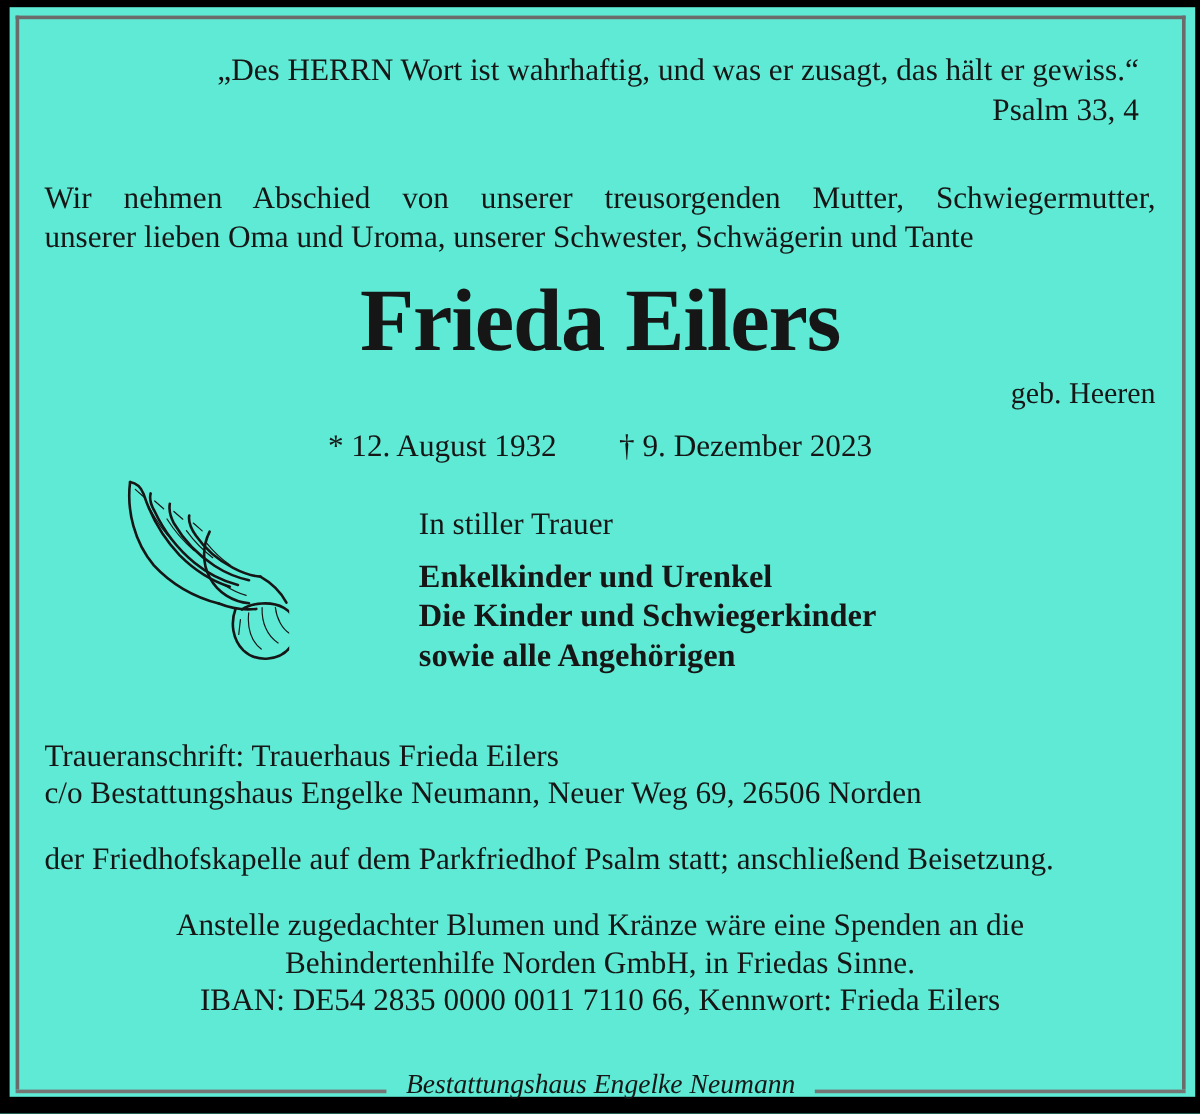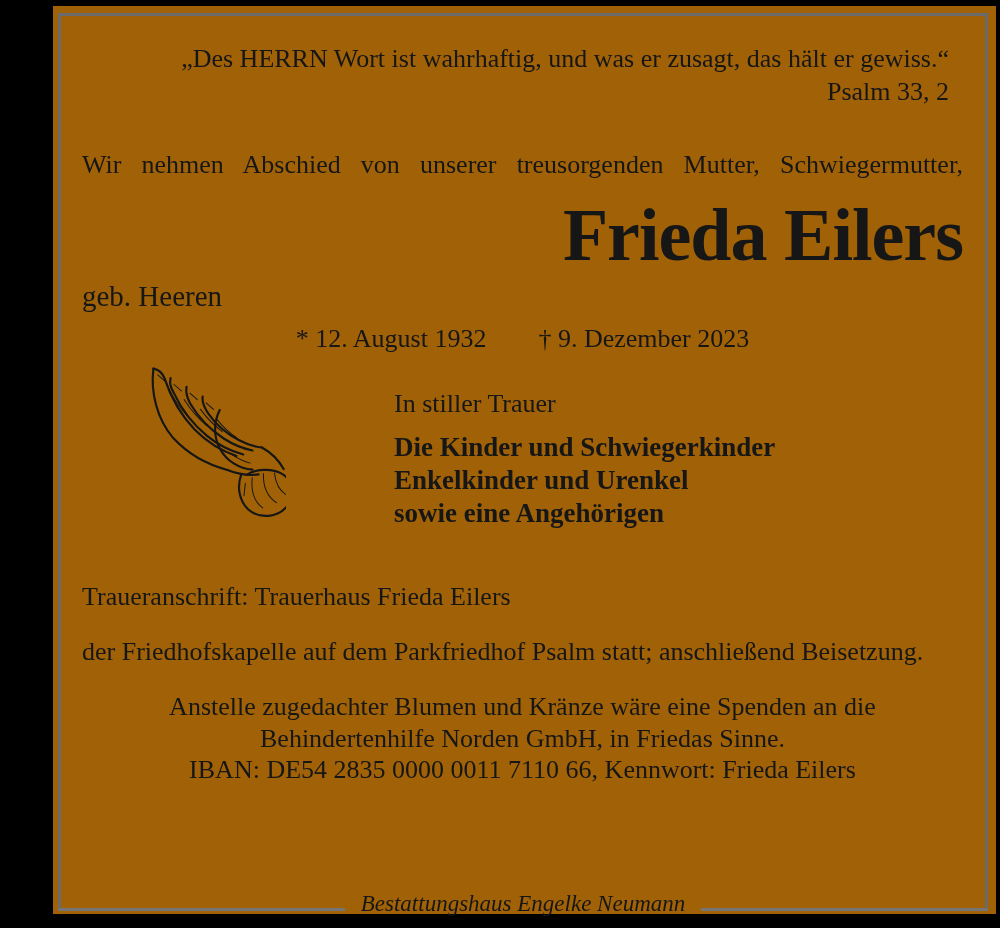--- a/index.html
+++ b/index.html
@@ -7,22 +7,21 @@
     width:1000px;height:928px;
     background:#000;
     position:relative;
     overflow:hidden;
     font-family:"Liberation Serif","DejaVu Serif",serif;
     color:#161616;
   }
   .sheet{
     position:absolute;
     top:6px;left:8px;right:4px;bottom:14px;
-    background:#a16207;
-    margin-left:45px;
+    background:#5eead4;
   }
   .frame{
     position:absolute;
     top:7px;left:5px;right:8px;bottom:6px;
     border:3px solid #6b6b6b;
     border-bottom:none;
   }
   .content{
     position:absolute;
     top:0;left:0;right:0;
@@ -31,27 +30,27 @@
   }
   .quote{
     text-align:right;
     padding-right:14px;
     line-height:33px;
   }
   .intro{margin-top:40px;line-height:33px;}
   .line-justify{text-align:justify;text-align-last:justify;}
   .name{
     margin-top:14px;
-    text-align:right;
+    text-align:center;
     font-size:74px;
     line-height:80px;
     font-weight:bold;
     letter-spacing:-1px;
   }
-  .geb{margin-top:6px;text-align:left;font-size:29px;line-height:30px;}
+  .geb{margin-top:6px;text-align:right;font-size:25px;line-height:30px;}
   .dates{
     margin-top:12px;
     display:flex;justify-content:center;column-gap:52px;
     font-size:26px;line-height:32px;align-items:flex-end;
   }
   .middle{margin-top:34px;position:relative;min-height:152px;}
   .hands{
     position:absolute;left:56px;top:-38px;width:148px;height:188px;
   }
   .mourn{margin-left:312px;}
@@ -77,25 +76,26 @@
 </head>
 <body>
 
 <div class="sheet">
   <div class="frame">
 
     <div class="content">
 
       <div class="quote">
         <div>„Des HERRN Wort ist wahrhaftig, und was er zusagt, das hält er gewiss.“</div>
-        <div>Psalm 33, 2</div>
+        <div>Psalm 33, 4</div>
       </div>
 
       <div class="intro">
         <div class="line-justify">Wir nehmen Abschied von unserer treusorgenden Mutter, Schwiegermutter,</div>
+        <div>unserer lieben Oma und Uroma, unserer Schwester, Schwägerin und Tante</div>
       </div>
 
       <div class="name">Frieda Eilers</div>
       <div class="geb">geb. Heeren</div>
 
       <div class="dates">
         <span>* 12. August 1932</span>
         <span>† 9. Dezember 2023</span>
       </div>
 
@@ -128,29 +128,30 @@
               <path d="M50,27 l6,8"></path>
               <path d="M64,39 l6,8"></path>
               <path d="M78,52 l6,8"></path>
             </g>
           </g>
         </svg>
 
         <div class="mourn">
           <div class="mourn-intro">In stiller Trauer</div>
           <div class="mourn-lines">
+            <div>Enkelkinder und Urenkel</div>
             <div>Die Kinder und Schwiegerkinder</div>
-            <div>Enkelkinder und Urenkel</div>
-            <div>sowie eine Angehörigen</div>
+            <div>sowie alle Angehörigen</div>
           </div>
         </div>
       </div>
 
       <div class="address">
         <div>Traueranschrift: Trauerhaus Frieda Eilers</div>
+        <div>c/o Bestattungshaus Engelke Neumann, Neuer Weg 69, 26506 Norden</div>
       </div>
 
       <div class="service">
         <div>der Friedhofskapelle auf dem Parkfriedhof Psalm statt; anschließend Beisetzung.</div>
       </div>
 
       <div class="donation">
         <div>Anstelle zugedachter Blumen und Kränze wäre eine Spenden an die</div>
         <div>Behindertenhilfe Norden GmbH, in Friedas Sinne.</div>
         <div>IBAN: DE54 2835 0000 0011 7110 66, Kennwort: Frieda Eilers</div>

